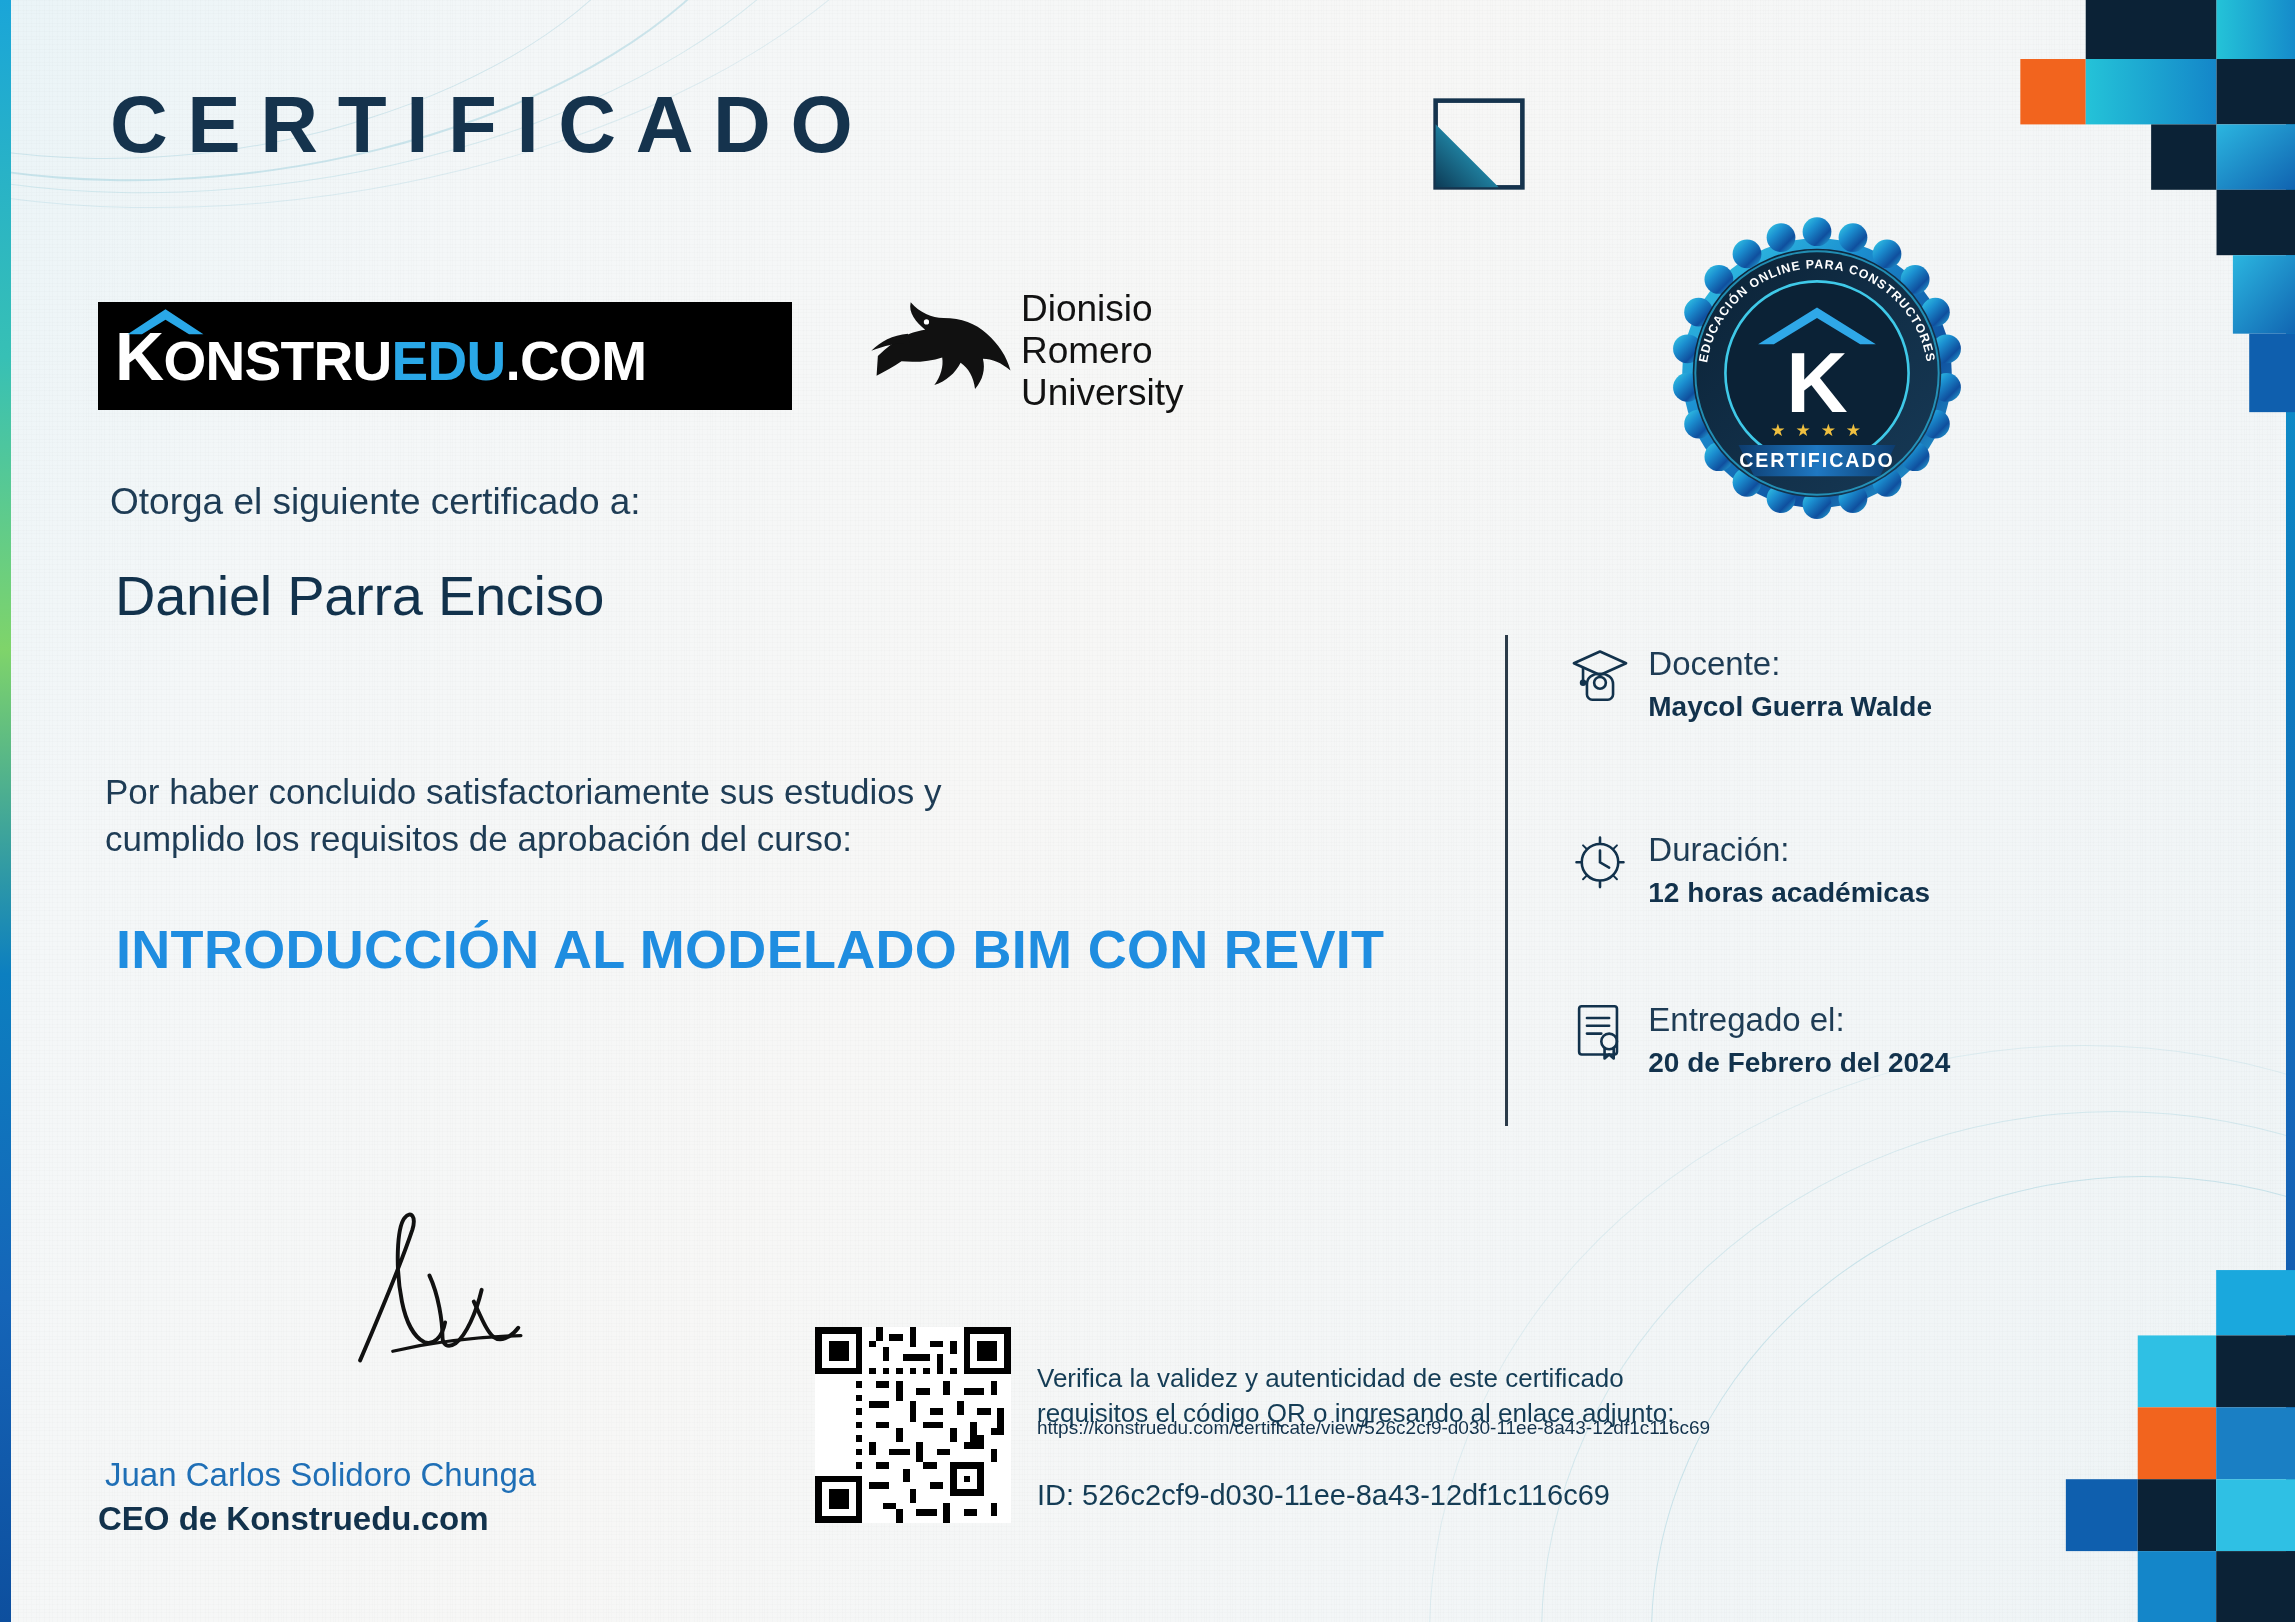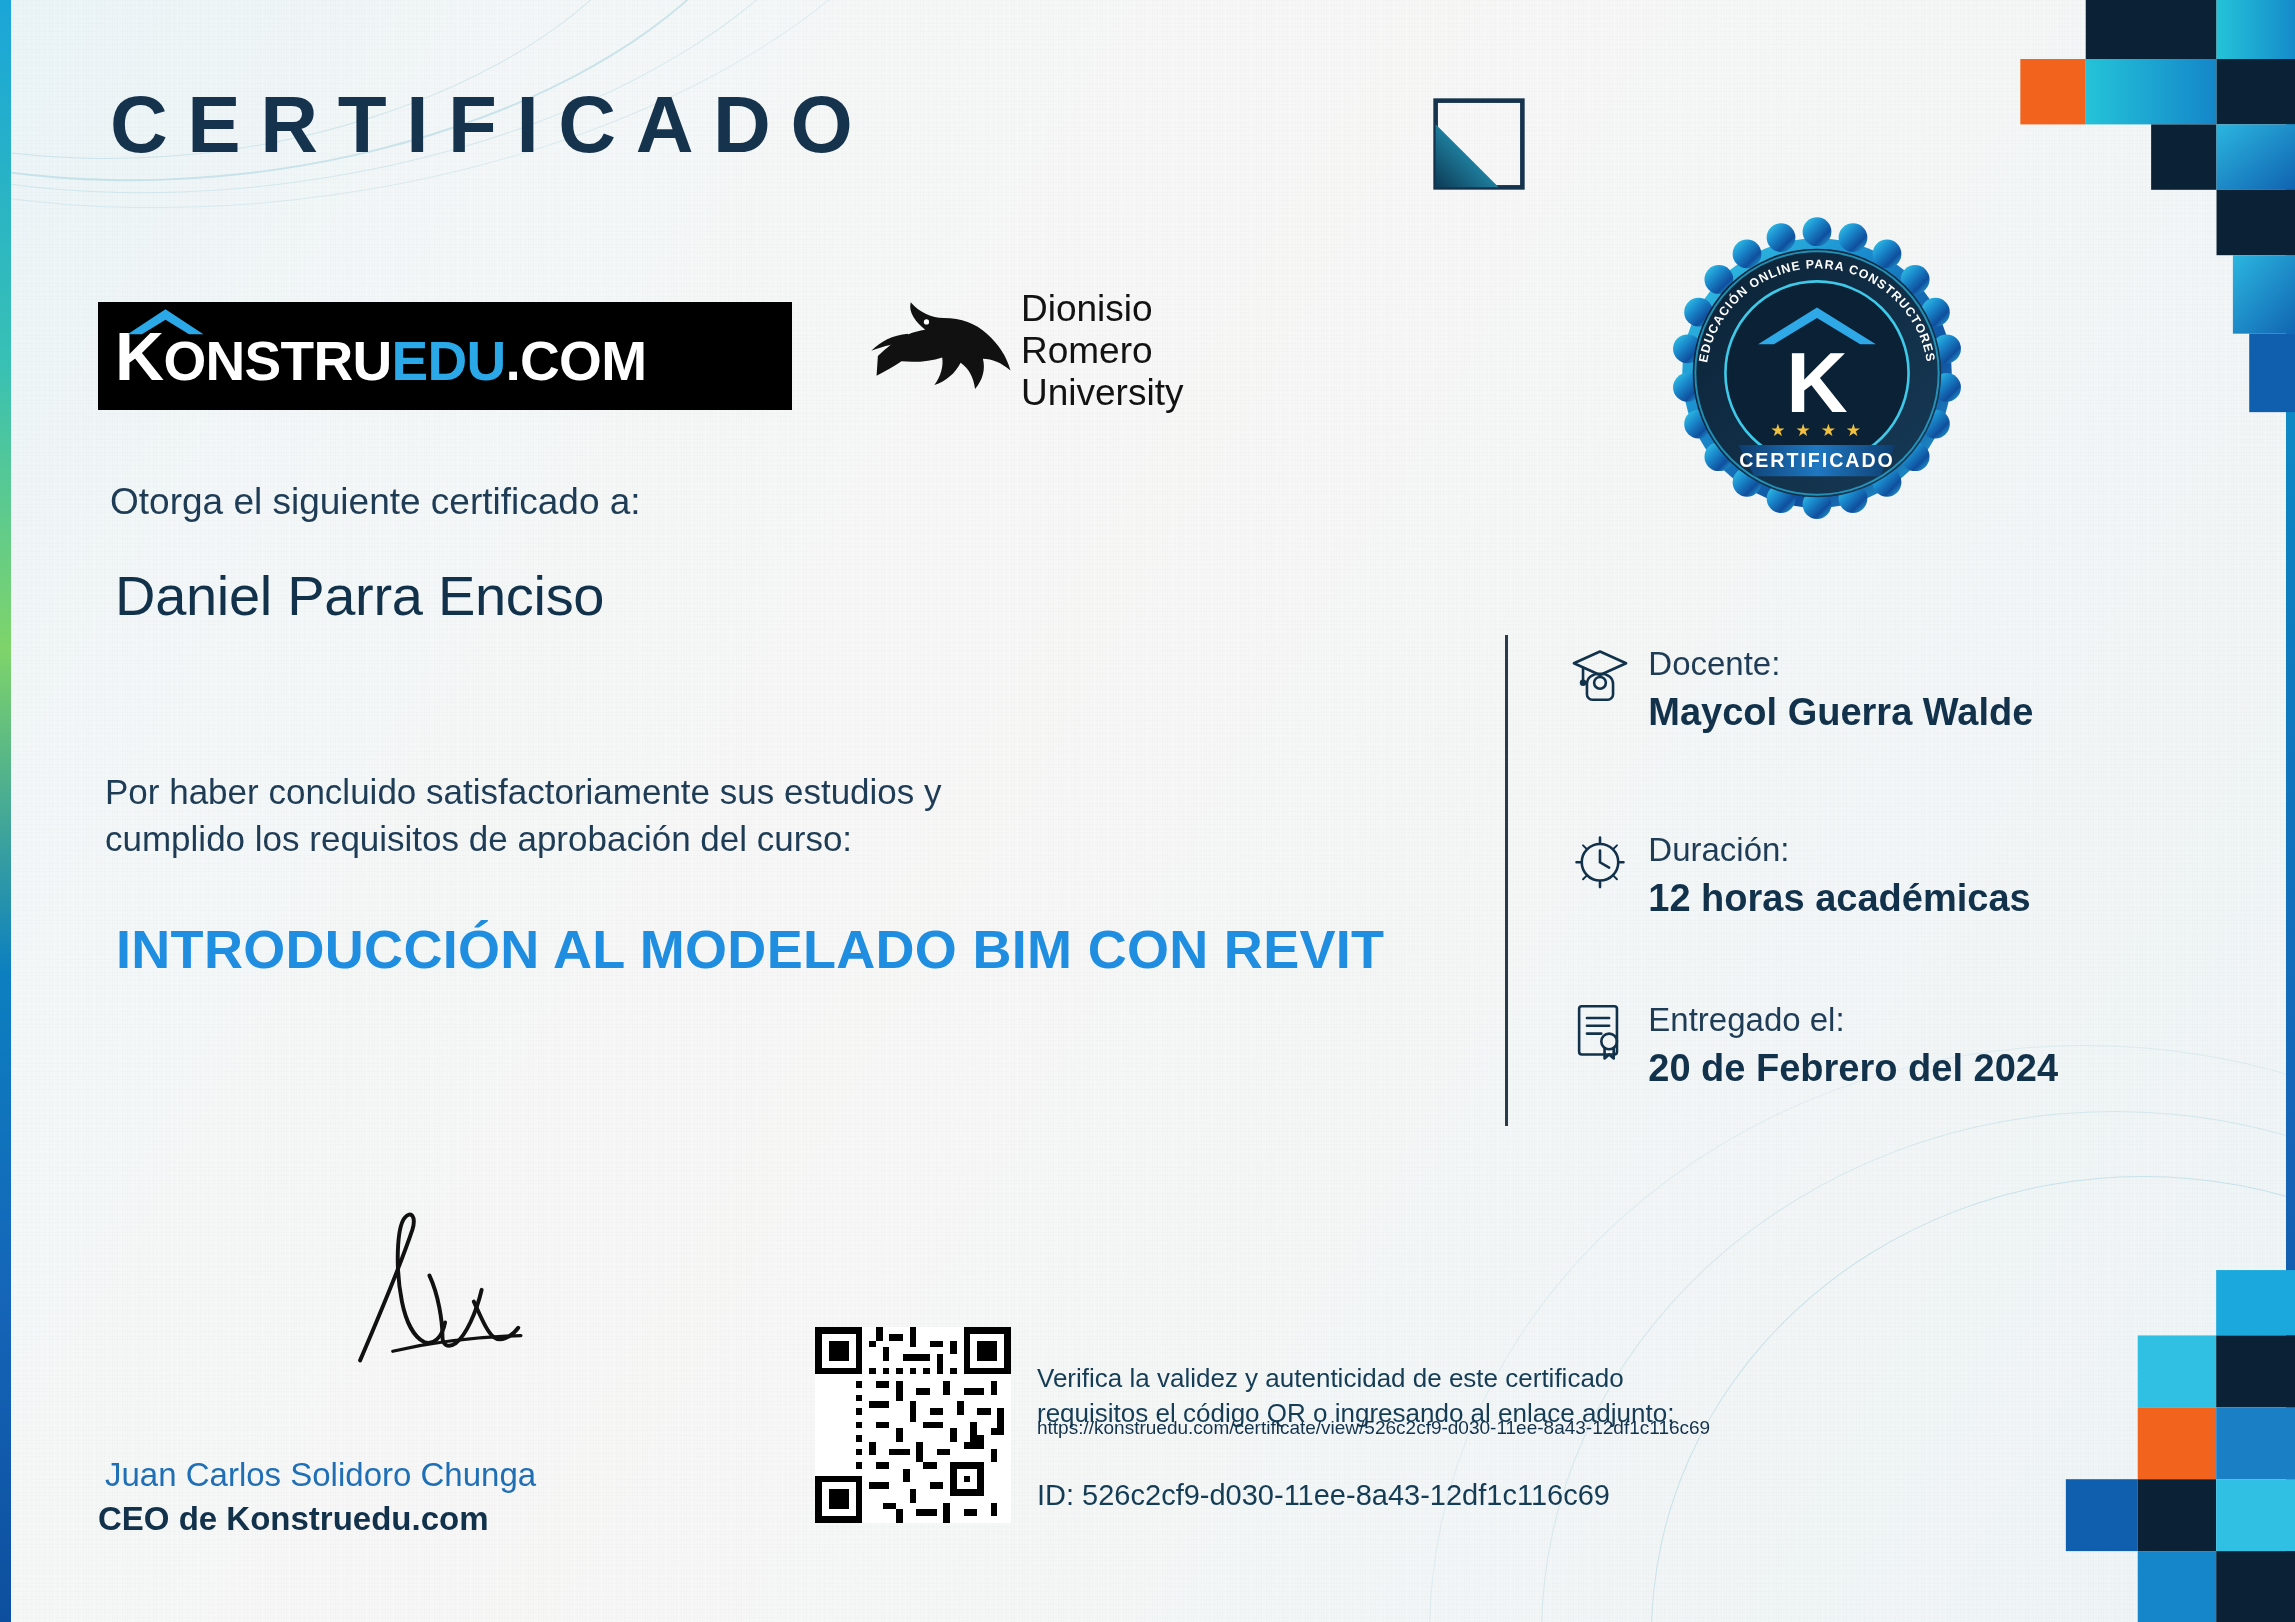--- a/index.html
+++ b/index.html
@@ -189,21 +189,21 @@
     top: 635px;
     width: 3.3px;
     height: 491px;
     background: #2b3b49;
   }
 
   
   .info-row { position: absolute; display: flex; align-items: flex-start; gap: 18.3px; }
   .info-icon { width: 60px; height: 60px; flex: 0 0 60px; }
   .info-label { font-size: 33px; color: #1e3c55; margin-bottom: 6.5px; }
-  .info-value { font-size: 38px; font-weight: 700; color: #12324c; line-height: 1.2; }
+  .info-value { font-size: 28px; font-weight: 700; color: #12324c; line-height: 1.2; }
 
   .row-docente { left: 1570px; top: 645px; }
   .row-duracion { left: 1570px; top: 831px; }
   .row-entregado { left: 1570px; top: 1001px; }
 
   
   .sig-svg { position: absolute; left: 314px; top: 1197px; width: 236px; height: 183px; }
   .sig-name {
     position: absolute;
     left: 105px;

